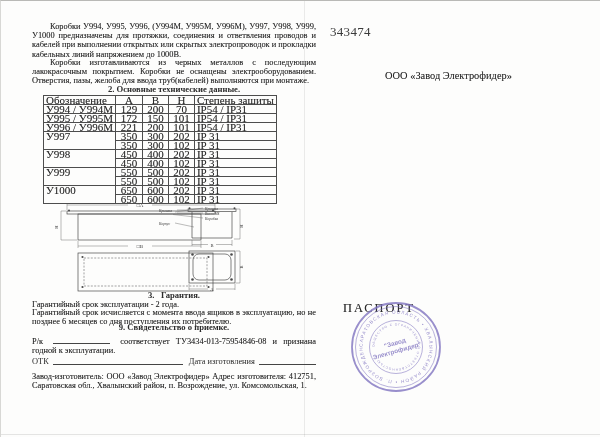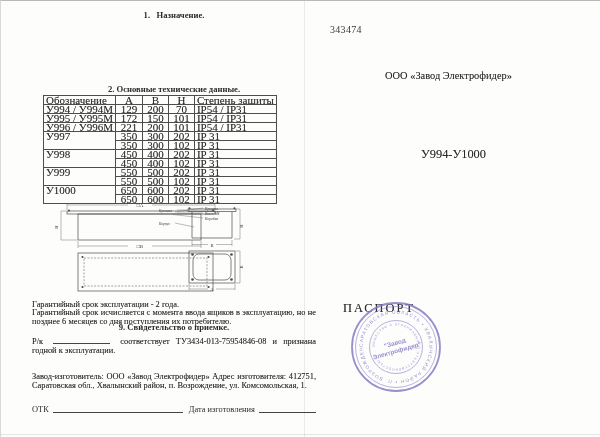--- a/index.html
+++ b/index.html
@@ -30,40 +30,41 @@
   col.w-name{width:57px}col.w-a{width:27px}col.w-b{width:26px}col.w-h{width:26px}col.w-ip{width:79px}
 
   .drawings{position:absolute;left:52px;top:198px;overflow:visible;}
   .drawings text{font-family:"Liberation Serif","DejaVu Serif",serif;fill:#3c3c3c;}
   .dline{stroke:#4a4a4a;stroke-width:.7;fill:none;}
   .dthin{stroke:#6a6a6a;stroke-width:.45;fill:none;}
   .ddash{stroke:#5a5a5a;stroke-width:.55;fill:none;stroke-dasharray:2 1.4;}
   .dfill{fill:#4a4a4a;}
 
   .blank{display:inline-block;border-bottom:1px solid #444;height:7px;vertical-align:baseline;}
-  .flexline{display:flex;align-items:flex-end;font-size:8.4px;line-height:9px;margin-top:48px;}
-
-  .serial{font-size:10px;letter-spacing:.3px;color:#3a3a3a;}
+  .flexline{display:flex;align-items:flex-end;font-size:8.4px;line-height:9px;}
+
+  .serial{font-size:13px;letter-spacing:.3px;color:#3a3a3a;}
   .company{font-size:10.4px;text-align:center;width:225px;left:335px;text-shadow:0 0 .4px rgba(50,50,50,.4);}
   .prod-title{font-size:12.4px;line-height:15px;text-align:center;width:245px;left:330px;
               text-shadow:0 0 .4px rgba(50,50,50,.4);}
   .doctype{font-size:12.4px;letter-spacing:2px;width:200px;left:342px;
            text-shadow:0 0 .4px rgba(50,50,50,.4);margin-top:48px;}
 
   .stamp{position:absolute;left:348px;top:299px;opacity:.82;}
   .stamp text{font-family:"Liberation Sans","DejaVu Sans",sans-serif;}
 </style>
 </head>
 <body>
 
 <div class="scan">
   <div class="fold"></div>
   <div class="bottomedge"></div>
 
-  <div class="abs h-center" style="top:10px">1.&nbsp;&nbsp;&nbsp;Назначение.</div>
+  <div class="abs body-text indent" style="top:21px">Коробки У994, У995, У996, (У994М, У995М, У996М), У997, У998, У999, У1000 предназначены для протяжки, соединения и ответвления проводов и кабелей при выполнении открытых или скрытых электропроводок и прокладки кабельных линий напряжением до 1000В.</div>
+  <div class="abs body-text indent" style="top:57px">Коробки изготавливаются из черных металлов с последующим лакокрасочным покрытием. Коробки не оснащены электрооборудованием. Отверстия, пазы, желоба для ввода труб(кабелей) выполняются при монтаже.</div>
 
   <div class="abs h-center" style="top:84px">2. Основные технические данные.</div>
 
   <table class="spec">
     <colgroup>
         <col class="w-name">
         <col class="w-a">
         <col class="w-b">
         <col class="w-h">
         <col class="w-ip">
@@ -215,41 +216,41 @@
     <line class="dthin" x1="183" y1="52" x2="187" y2="52"></line>
       <line class="dthin" x1="183" y1="84" x2="187" y2="84"></line>
     <text x="190" y="68" font-size="4.6" text-anchor="middle" transform="rotate(-90 190 68)">В</text>
     <line class="dthin" x1="136" y1="85" x2="136" y2="91"></line>
       <line class="dthin" x1="182" y1="85" x2="182" y2="91"></line>
     <line class="dthin" x1="136" y1="90" x2="155" y2="90"></line>
       <line class="dthin" x1="163" y1="90" x2="182" y2="90"></line>
     <text x="159" y="92" font-size="4.6" text-anchor="middle">А</text>
   </svg>
 
+  <div class="abs h-center" style="top:290px">3.&nbsp;&nbsp;&nbsp;Гарантия.</div>
   <div class="abs body-text" style="top:299px;text-align:left">Гарантийный срок эксплуатации - 2 года.</div>
   <div class="abs body-text" style="top:307px">Гарантийный срок исчисляется с момента ввода ящиков в эксплуатацию, но не позднее 6 месяцев со дня поступления их потребителю.</div>
 
   <div class="abs h-center" style="top:322px">9. Свидетельство о приемке.</div>
   <div class="abs body-text" style="top:336px">
     <span>Р/к</span>
     <span class="blank" style="width:57px;margin:0 4px"></span>
     <span>соответствует ТУ3434-013-75954846-08 и признана годной к эксплуатации.</span>
   </div>
   <div class="abs flexline" style="left:31px;top:356px;width:284px">
     <span>ОТК</span>
     <span class="blank" style="width:130px;margin:0 6px 1px 4px"></span>
     <span>Дата изготовления</span>
     <span class="blank" style="flex:1;margin:0 0 1px 4px"></span>
   </div>
   <div class="abs body-text" style="top:371px">Завод-изготовитель: ООО «Завод Электрофидер» Адрес изготовителя: 412751, Саратовская обл., Хвалынский район, п. Возрождение, ул. Комсомольская, 1.</div>
 
   <div class="abs serial" style="left:329px;top:23px">343474</div>
   <div class="abs company" style="top:69px">ООО «Завод Электрофидер»</div>
   <div class="abs prod-title" style="top:146px">
-    <div>У994-У1000</div>
   </div>
   <div class="abs doctype" style="top:252px">ПАСПОРТ</div>
 
   <svg class="stamp" width="94" height="94" viewBox="0 0 94 94">
     <defs>
       <path id="ringOut" d="M 13.5,47 A 33.5,33.5 0 1,1 80.5,47 A 33.5,33.5 0 1,1 13.5,47"></path>
       <path id="ringIn" d="M 25.5,47 A 21.5,21.5 0 1,1 68.5,47 A 21.5,21.5 0 1,1 25.5,47"></path>
     </defs>
     <g stroke="#8478c2" fill="none">
       <circle cx="47" cy="47" r="44" stroke-width="1.8"></circle>

